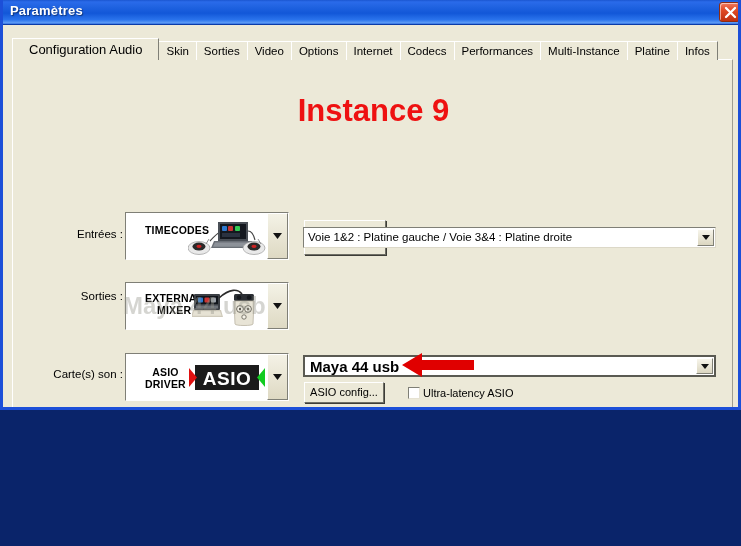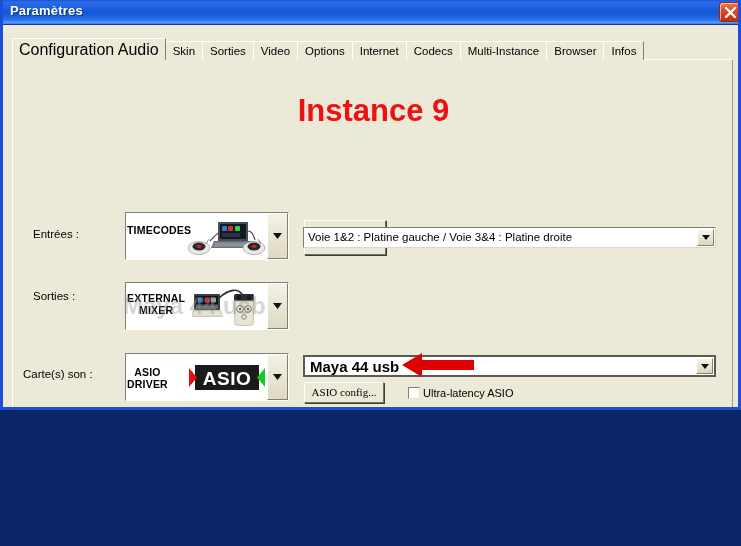--- a/index.html
+++ b/index.html
@@ -64,28 +64,28 @@
     background: #ece9d8;
     border: 1px solid #ffffff;
     border-right-color: #7f7f76;
     border-bottom: none;
     white-space: nowrap;
     cursor: pointer;
     font-family: "Liberation Sans", sans-serif;
   }
   .tab.active {
     height: 22px; line-height: 21px;
-    font-size: 16px;
+    font-size: 13px;
     background: #ece9d8;
     border-left: 1px solid #ffffff;
     border-top: 1px solid #ffffff;
     border-right: 1px solid #7f7f76;
     z-index: 8;
     position: relative;
-    padding: 0 6px;
+    padding: 0 16px;
   }
 
   
   #panel {
     position: absolute; left: 9px; top: 59px;
     width: 721px; height: 434px;
     background: #ece9d8;
     border: 1px solid #ffffff;
     border-right-color: #9d9d91;
     border-bottom-color: #9d9d91;
@@ -106,20 +106,21 @@
     width: 721px; text-align: center;
     color: #ee1111;
     font-size: 31px; font-weight: bold;
     font-family: "Liberation Sans", sans-serif;
   }
 
   
   .row-label {
     position: absolute;
     font-size: 11.5px; color: #000;
+    text-align: right;
     font-family: "Liberation Sans", sans-serif;
   }
   #lbl-entrees  { left: 20px; top: 168px; width: 90px; }
   #lbl-sorties  { left: 20px; top: 230px; width: 90px; }
   #lbl-cartes   { left: 10px; top: 308px; width: 100px; }
 
   
   .img-combo {
     position: absolute;
     width: 164px; height: 48px;
@@ -142,21 +143,21 @@
     border: 1px solid #ffffff;
     border-right-color: #7f7f76; border-bottom-color: #7f7f76;
     display: flex; align-items: center; justify-content: center;
     cursor: pointer;
   }
   #combo-entrees { left: 112px; top: 152px; }
   #combo-sorties { left: 112px; top: 222px; }
   #combo-cartes  { left: 112px; top: 293px; }
 
   .combo-caption {
-    position: absolute; left: 1px; top: 11px;
+    position: absolute; left: 19px; top: 11px;
     font-size: 10.5px; font-weight: bold; color: #000;
     line-height: 12px; letter-spacing: 0.2px;
     font-family: "Liberation Sans", sans-serif;
   }
   .combo-caption.two { top: 9px; }
 
   
   .art { position: absolute; }
 
   
@@ -204,21 +205,21 @@
   
   .btn {
     position: absolute;
     background: #ece9d8;
     border: 1px solid #ffffff;
     border-right-color: #6f6f66; border-bottom-color: #6f6f66;
     box-shadow: 1px 1px 0 0 #3d3d38;
     font-size: 11px; color: #000;
     text-align: center;
     cursor: pointer;
-    font-family: Liberation Serif, serif;
+    font-family: Liberation Sans, sans-serif;
     line-height: 1.15;
   }
   #btn-timecode {
     left: 291px; top: 160px; width: 82px; height: 35px;
     padding-top: 4px;
   }
   #btn-asio {
     left: 291px; top: 322px; width: 80px; height: 21px;
     padding-top: 3px;
   }
@@ -277,22 +278,23 @@
   </div>
 
   <div id="tabstrip">
     <div class="tab active">Configuration Audio</div>
     <div class="tab">Skin</div>
     <div class="tab">Sorties</div>
     <div class="tab">Video</div>
     <div class="tab">Options</div>
     <div class="tab">Internet</div>
     <div class="tab">Codecs</div>
+    <div class="tab">Performances</div>
     <div class="tab">Multi-Instance</div>
-    <div class="tab">Browser</div>
+    <div class="tab">Platine</div>
     <div class="tab">Infos</div>
   </div>
 
   <div id="panel">
 
     <div id="instance-title">Instance 9</div>
 
     <div class="row-label" id="lbl-entrees">Entrées :</div>
 
     <div class="img-combo" id="combo-entrees">

